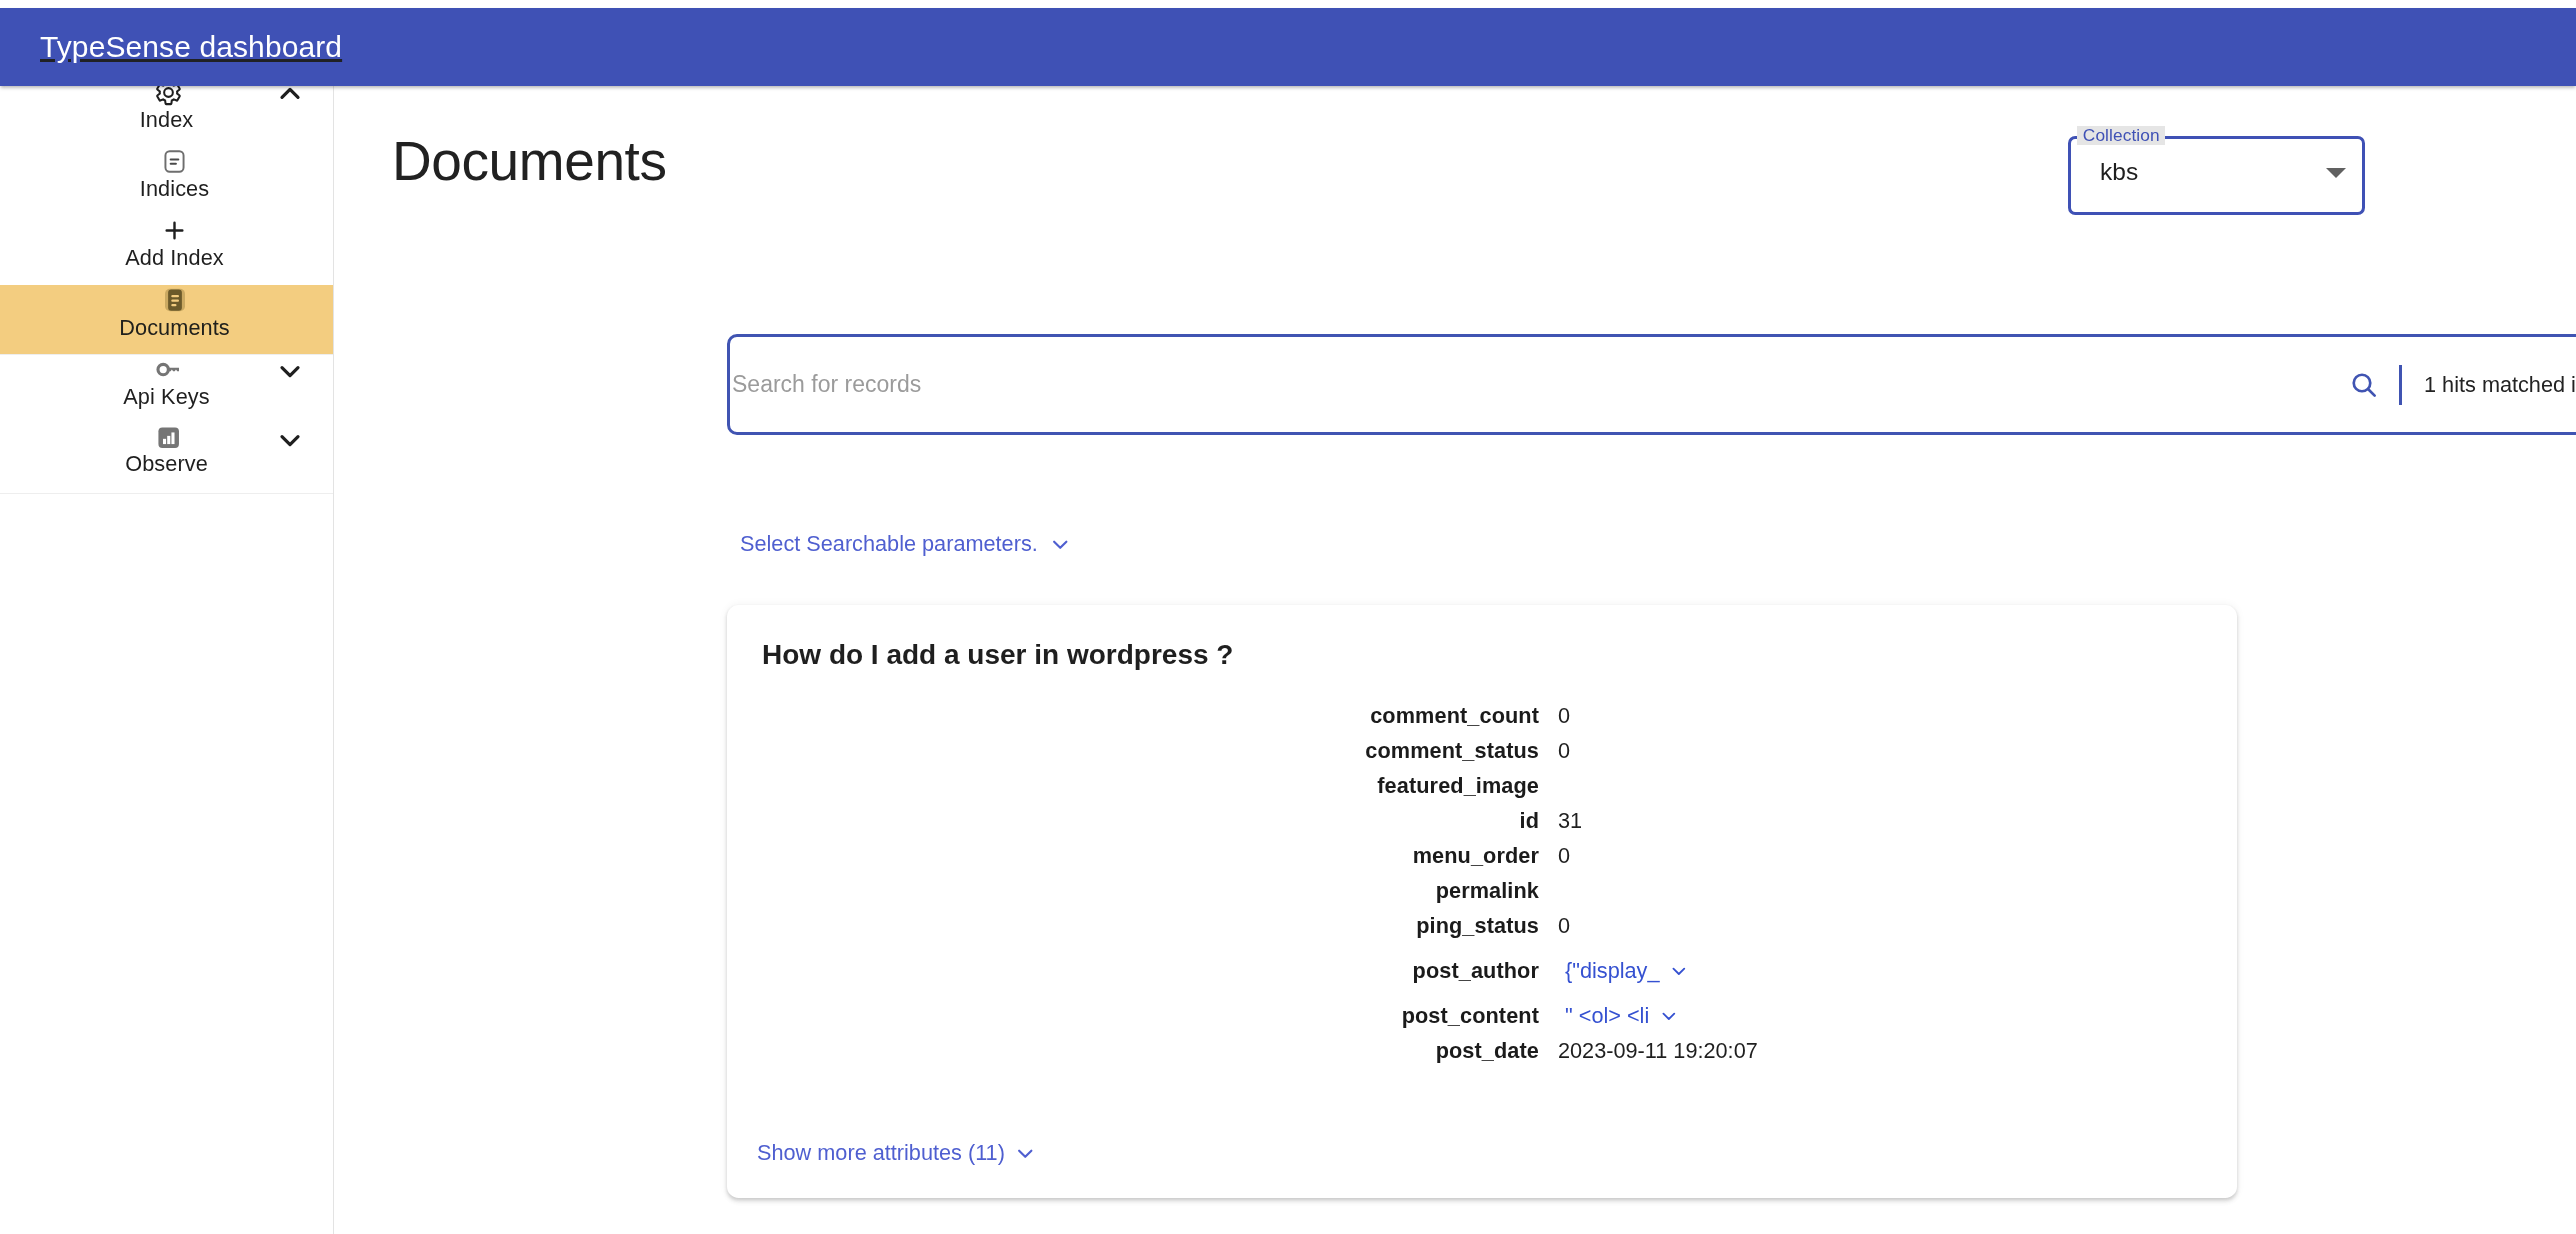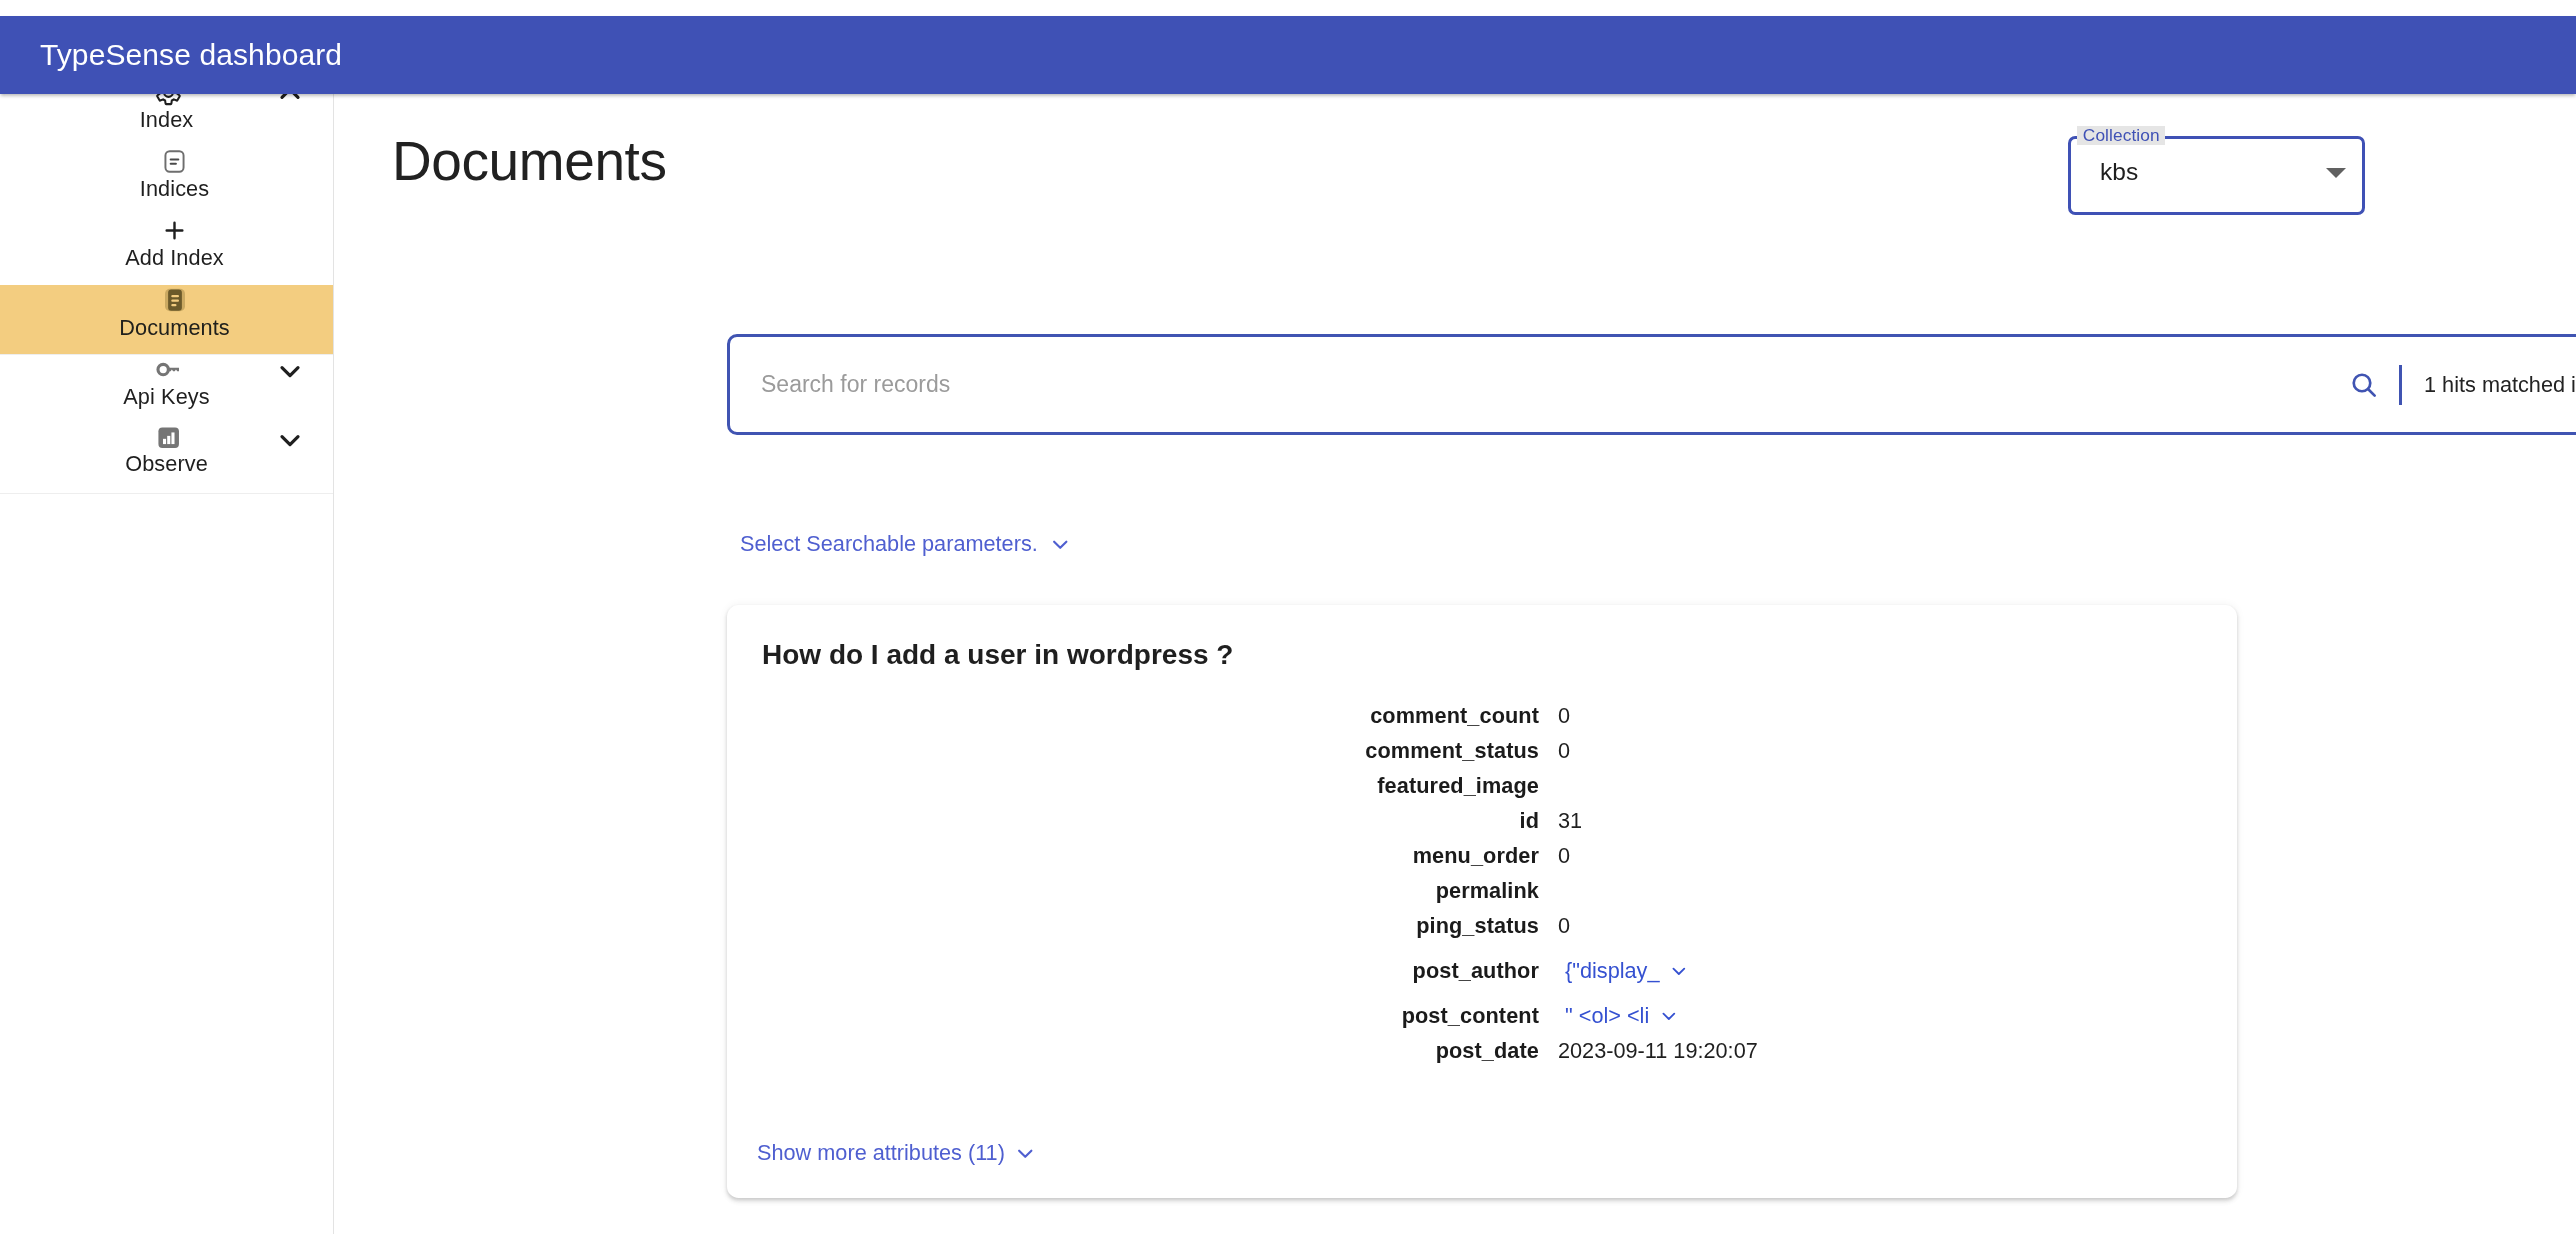--- a/index.html
+++ b/index.html
@@ -11,28 +11,29 @@
     height: 1235px;
     background: #ffffff;
     font-family: "Liberation Sans", sans-serif;
     color: #202124;
     overflow: hidden;
   }
 
   
   .appbar {
     position: absolute;
-    top: 16px; left: 0;
+    top: 8px; left: 0;
     width: 2576px;
     height: 78px;
     background: #3f51b5;
     box-shadow: 0 1.4px 2.9px -0.7px rgba(0,0,0,.2), 0 2.9px 3.6px 0 rgba(0,0,0,.14);
     display: flex;
     align-items: center;
     z-index: 10;
+    text-decoration: underline;
   }
   .appbar-title {
     color: #ffffff;
     font-size: 30px;
     font-weight: 400;
     letter-spacing: 0.1px;
     margin-left: 40px;
   }
 
   
@@ -171,21 +172,20 @@
     display: flex;
     align-items: center;
   }
   .search-input {
     border: none;
     outline: none;
     background: transparent;
     font-family: "Liberation Sans", sans-serif;
     font-size: 23px;
     color: #1f1f1f;
-    margin-left: 29px;
     flex: 1;
     height: 100%;
   }
   .search-input::placeholder { color: #9b9b9b; opacity: 1; }
   .search-icon { margin-right: 19px; display: flex; align-items: center; }
   .search-divider {
     width: 2.9px;
     height: 40px;
     background: #4054b2;
     margin-right: 21.7px;

